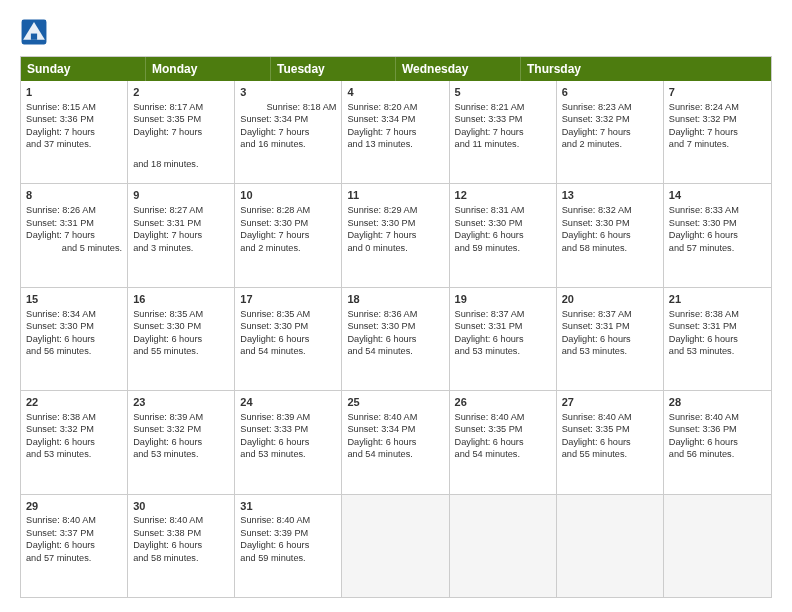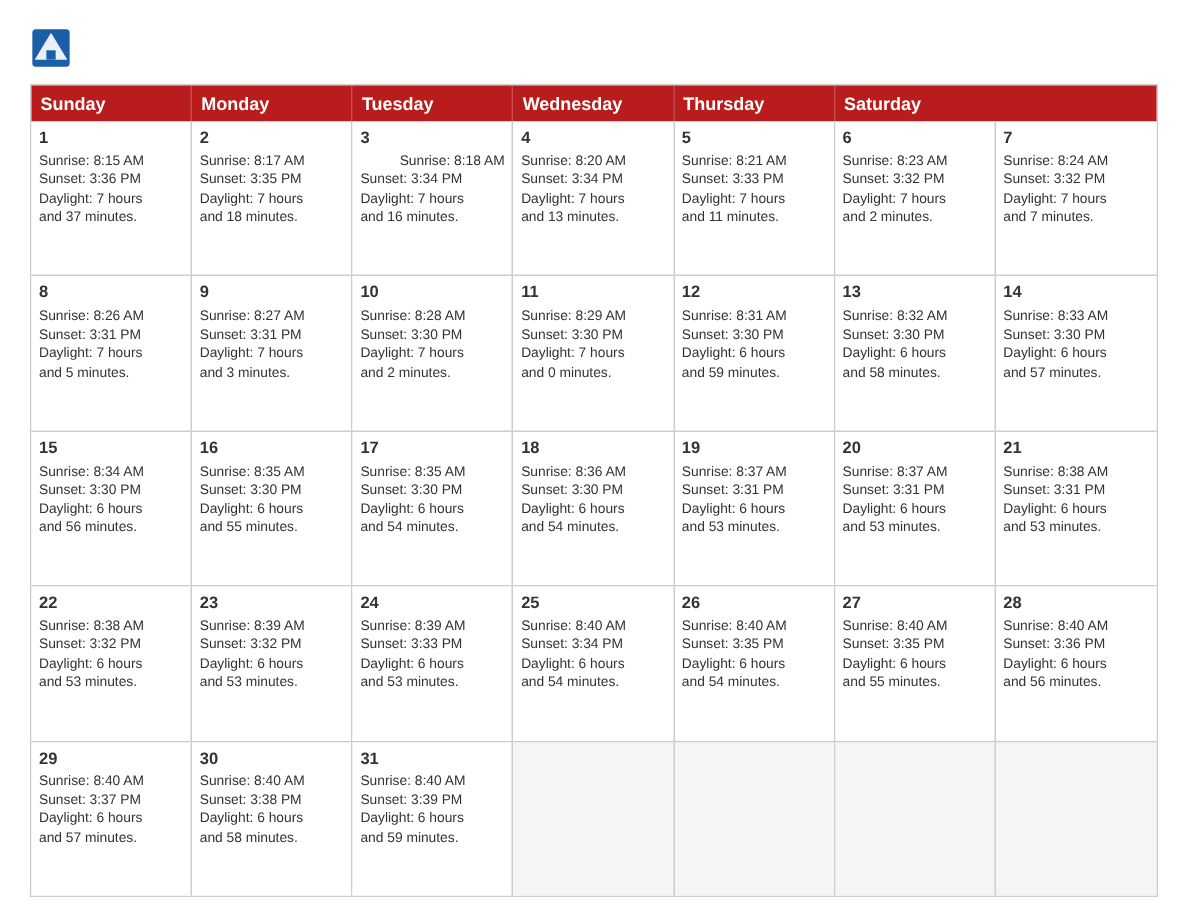--- a/index.html
+++ b/index.html
@@ -55,22 +55,22 @@
       color: #555;
     }
     .calendar {
       flex: 1;
       display: flex;
       flex-direction: column;
       border: 1px solid #ccc;
     }
     .cal-header {
       display: grid;
-      grid-template-columns: repeat(7, 1fr);
-      background: #b91c1c;
+      grid-template-columns: repeat(6, 1fr);
+      background: #4d7c0f;
     }
     .cal-header-cell {
       color: #fff;
       font-size: 12px;
       font-weight: bold;
       padding: 5px 6px;
       text-align: left;
       border-right: 1px solid rgba(255,255,255,0.2);
     }
     .cal-header-cell:last-child { border-right: none; }
@@ -126,37 +126,36 @@
     </div>
   </div>
 
   <div class="calendar">
     <div class="cal-header" id="cal-header">
         <div class="cal-header-cell">Sunday</div>
         <div class="cal-header-cell">Monday</div>
         <div class="cal-header-cell">Tuesday</div>
         <div class="cal-header-cell">Wednesday</div>
         <div class="cal-header-cell">Thursday</div>
-        <div class="cal-header-cell">Saturday</div>
       </div>
     <div class="cal-body" id="cal-body">
         <div class="cal-row">
           <div class="cal-cell">
             <span class="day-num">1</span>
             <span style="display: block;">Sunrise: 8:15 AM</span>
             <span style="display: block;">Sunset: 3:36 PM</span>
             <span style="display: block;">Daylight: 7 hours</span>
             <span style="display: block;">and 37 minutes.</span>
           </div>
           <div class="cal-cell">
             <span class="day-num">2</span>
             <span style="display: block;">Sunrise: 8:17 AM</span>
             <span style="display: block;">Sunset: 3:35 PM</span>
             <span style="display: block;">Daylight: 7 hours</span>
-            <span style="display: block;">and 18 minutes.</span>
+            <span style="display: block; margin-top: 20px;">and 18 minutes.</span>
           </div>
           <div class="cal-cell">
             <span class="day-num">3</span>
             <span style="display: block; text-align: right;">Sunrise: 8:18 AM</span>
             <span style="display: block;">Sunset: 3:34 PM</span>
             <span style="display: block;">Daylight: 7 hours</span>
             <span style="display: block;">and 16 minutes.</span>
           </div>
           <div class="cal-cell">
             <span class="day-num">4</span>
@@ -186,21 +185,21 @@
             <span style="display: block;">Daylight: 7 hours</span>
             <span style="display: block;">and 7 minutes.</span>
           </div>
         </div>
         <div class="cal-row">
           <div class="cal-cell">
             <span class="day-num">8</span>
             <span style="display: block;">Sunrise: 8:26 AM</span>
             <span style="display: block;">Sunset: 3:31 PM</span>
             <span style="display: block;">Daylight: 7 hours</span>
-            <span style="display: block;">and 5 minutes.</span>
+            <span style="display: block; text-align: right;">and 5 minutes.</span>
           </div>
           <div class="cal-cell">
             <span class="day-num">9</span>
             <span style="display: block;">Sunrise: 8:27 AM</span>
             <span style="display: block;">Sunset: 3:31 PM</span>
             <span style="display: block;">Daylight: 7 hours</span>
             <span style="display: block;">and 3 minutes.</span>
           </div>
           <div class="cal-cell">
             <span class="day-num">10</span>

